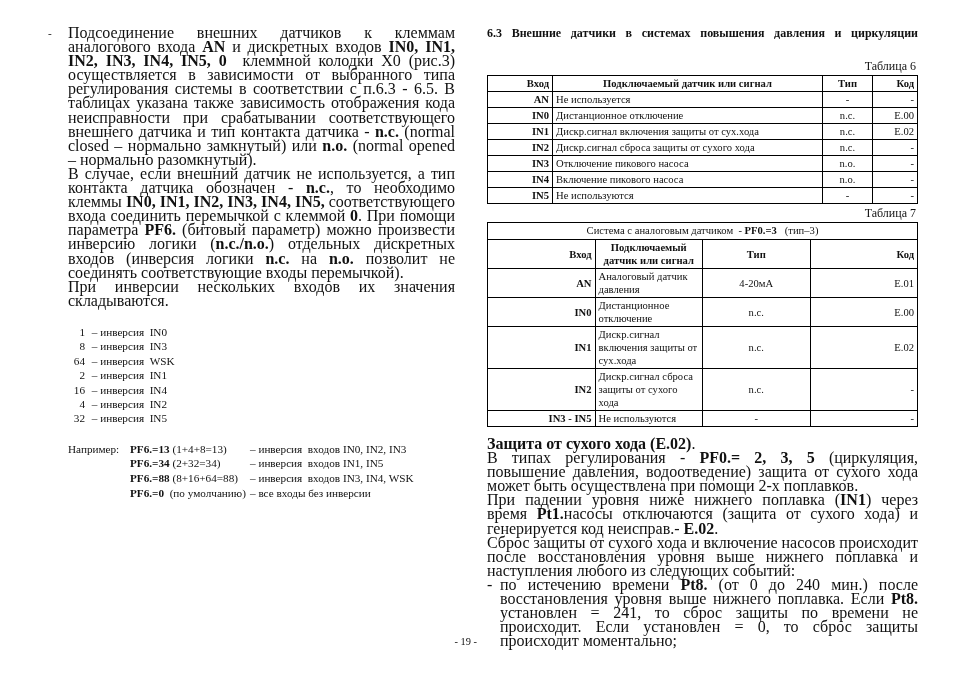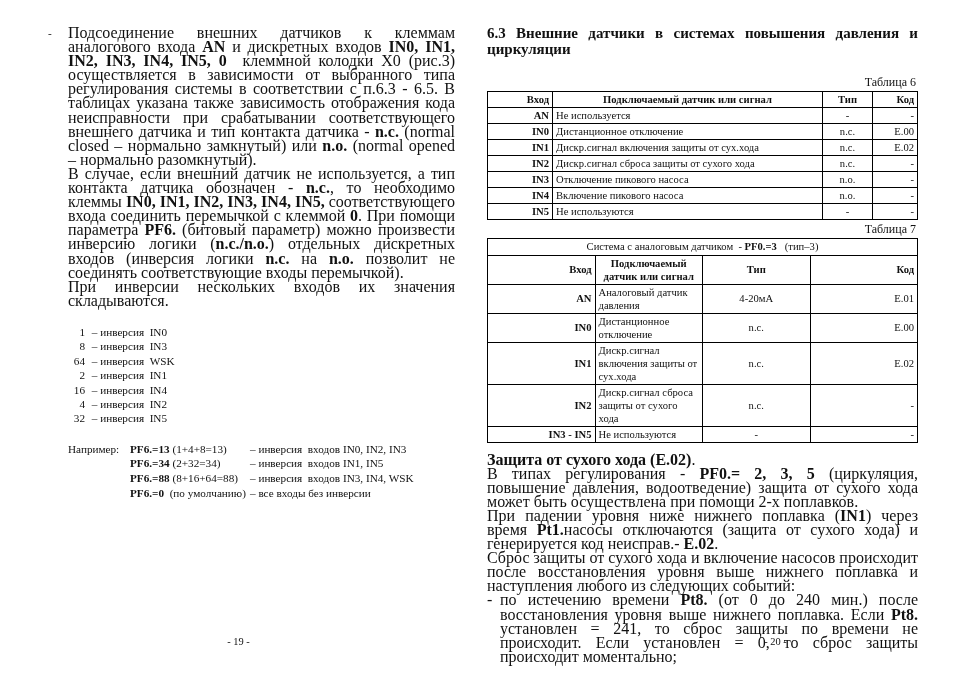--- a/index.html
+++ b/index.html
@@ -72,21 +72,21 @@
     line-height: 14.6px;
   }
   .ex-row { display: flex; align-items: baseline; }
   .ex-label { width: 62px; flex: 0 0 62px; }
   .ex-code { width: 120px; flex: 0 0 120px; }
   .ex-desc { flex: 1 1 auto; }
 
   
   h2.sec {
     margin: 0 0 0 0;
-    font-size: 15px;
+    font-size: 12px;
     line-height: 15.5px;
     font-weight: bold;
     text-align: justify;
     text-justify: inter-word;
   }
   h2.sec > span.just {
     display: block;
     text-align: justify;
   }
   h2.sec > span.just::after {
@@ -146,21 +146,21 @@
     top: 0;
   }
 
   
   .pageno {
     position: absolute;
     bottom: 28px;
     font-size: 10.4px;
     width: 100%;
     left: 0;
-    text-align: center;
+    text-align: right;
   }
   .pageno.left  { padding-right: 60px; }
   .pageno.right { padding-right: 0px; padding-left: 60px; }
 </style>
 </head>
 <body>
 
 <div class="page page-left">
 
   <div class="dash-block">

